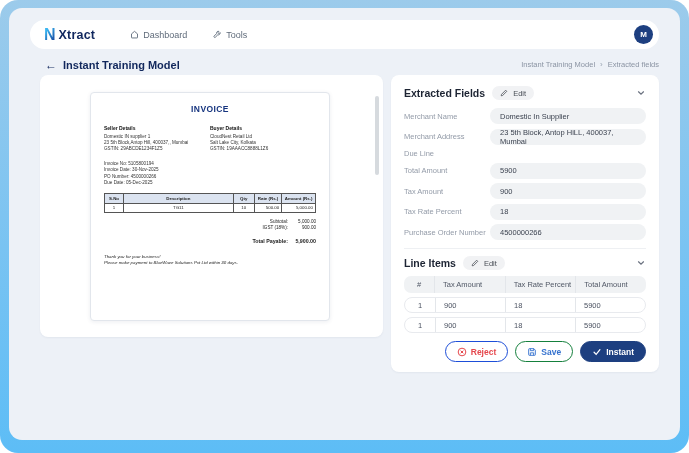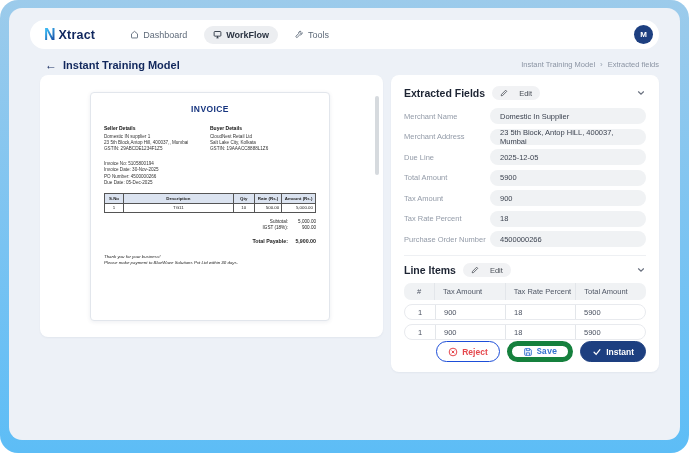--- a/index.html
+++ b/index.html
@@ -53,21 +53,21 @@
   .tot-label { text-align:right; }
   .tot-val { width:28px; text-align:right; }
   .tot-pay { font-weight:800; font-size:5.3px; margin-top:6px; }
   .doc-footer { margin-top:10px; font-style:italic; font-size:4.4px; line-height:6.6px; color:#222; }
 
   
   .right-card { position:absolute; left:382px; top:67px; width:268px; height:297px; background:#fff; border-radius:8px;
                 padding:11px 13px; box-shadow:0 1px 2px rgba(20,40,80,.05); }
   .section-head { display:flex; align-items:center; gap:7px; }
   .section-title { font-size:10.5px; font-weight:700; color:#1d2433; }
-  .edit-pill { display:flex; align-items:center; gap:11px; background:#f1f2f4; border-radius:9px; padding:2.5px 8px;
+  .edit-pill { display:flex; align-items:center; gap:5px; background:#f1f2f4; border-radius:9px; padding:2.5px 8px;
                font-size:7.5px; color:#4a4f57; cursor:pointer; }
   .chev { margin-left:auto; cursor:pointer; display:flex; }
   .fields { margin-top:8px; display:flex; flex-direction:column; gap:4.5px; }
   .field-row { display:flex; align-items:center; }
   .field-label { width:86px; flex:none; font-size:7.5px; color:#939ba8; }
   .field-value { flex:1; height:16px; background:#f0f2f4; border-radius:8px; display:flex; align-items:center;
                  padding:0 10px; font-size:7.5px; color:#3c4350; }
   .divider { height:1px; background:#eef0f3; margin:8px 0 7px; }
   .li-table { margin-top:6px; }
   .li-hrow { display:flex; background:#f0f2f4; border-radius:7px; height:17px; align-items:center;
@@ -75,21 +75,21 @@
   .li-row { display:flex; border:1px solid #e8eaee; border-radius:9px; height:16px; align-items:center; margin-top:4px;
             font-size:7.5px; color:#4a5160; background:#fff; }
   .c0 { flex:0 0 30px; text-align:center; }
   .c { flex:1.05; padding-left:8px; border-left:1px solid #e3e6ea; align-self:stretch; display:flex; align-items:center; }
   .li-hrow .c { border-left:1px solid #e3e6ea; }
   .actions { position:absolute; right:13px; bottom:10px; display:flex; gap:7px; }
   .btn { display:flex; align-items:center; gap:4px; height:21px; padding:0 11px; border-radius:11px;
          font-size:8.5px; font-weight:600; cursor:pointer; background:#fff; }
   .btn svg { display:block; }
   .btn-reject { border:1px solid #1d4ed8; color:#e5484d; }
-  .btn-save { border:5px solid #15803d; color:#3572cf;font-family:Liberation Mono, monospace; }
+  .btn-save { border:1px solid #15803d; color:#3572cf; }
   .btn-approve { background:#1d3f80; color:#fff; border:1px solid #1d3f80; }
 </style>
 </head>
 <body>
 
 <div class="frame">
   <div class="inner">
 
     <div class="topbar">
       <div class="brand">
@@ -97,29 +97,20 @@
         <span class="logo-text">Xtract</span>
       </div>
       <div class="nav">
         <div class="nav-item">
           <span>
             <svg width="9" height="9" viewBox="0 0 12 12" fill="none" stroke="currentColor" stroke-width="1.2">
                 <path d="M2 5.2 6 1.8l4 3.4V10a.6.6 0 0 1-.6.6H2.6A.6.6 0 0 1 2 10Z"></path>
               </svg>
           </span>
           <span>Dashboard</span>
-        </div>
-        <div class="nav-item active">
-          <span>
-            <svg width="9" height="9" viewBox="0 0 12 12" fill="none" stroke="currentColor" stroke-width="1.2">
-                <rect x="1.5" y="2" width="9" height="6.2" rx="1"></rect>
-                <path d="M4.5 10.5h3M6 8.2v2.3"></path>
-              </svg>
-          </span>
-          <span>WorkFlow</span>
         </div>
         <div class="nav-item">
           <span>
             <svg width="9" height="9" viewBox="0 0 12 12" fill="none" stroke="currentColor" stroke-width="1.2">
                 <path d="M7.8 1.8a2.4 2.4 0 0 0-3 3L1.6 8a1.1 1.1 0 0 0 1.6 1.6l3.2-3.2a2.4 2.4 0 0 0 3-3L7.9 4.9 6.6 3.6Z"></path>
               </svg>
           </span>
           <span>Tools</span>
         </div>
       </div>
@@ -219,21 +210,20 @@
         <div class="field-row">
           <span class="field-label">Merchant Name</span>
           <div class="field-value">Domestic In Supplier</div>
         </div>
         <div class="field-row">
           <span class="field-label">Merchant Address</span>
           <div class="field-value">23 5th Block, Antop HiLL, 400037, Mumbai</div>
         </div>
         <div class="field-row">
           <span class="field-label">Due Line</span>
-          <div class="field-value">2025-12-05</div>
         </div>
         <div class="field-row">
           <span class="field-label">Total Amount</span>
           <div class="field-value">5900</div>
         </div>
         <div class="field-row">
           <span class="field-label">Tax Amount</span>
           <div class="field-value">900</div>
         </div>
         <div class="field-row">

